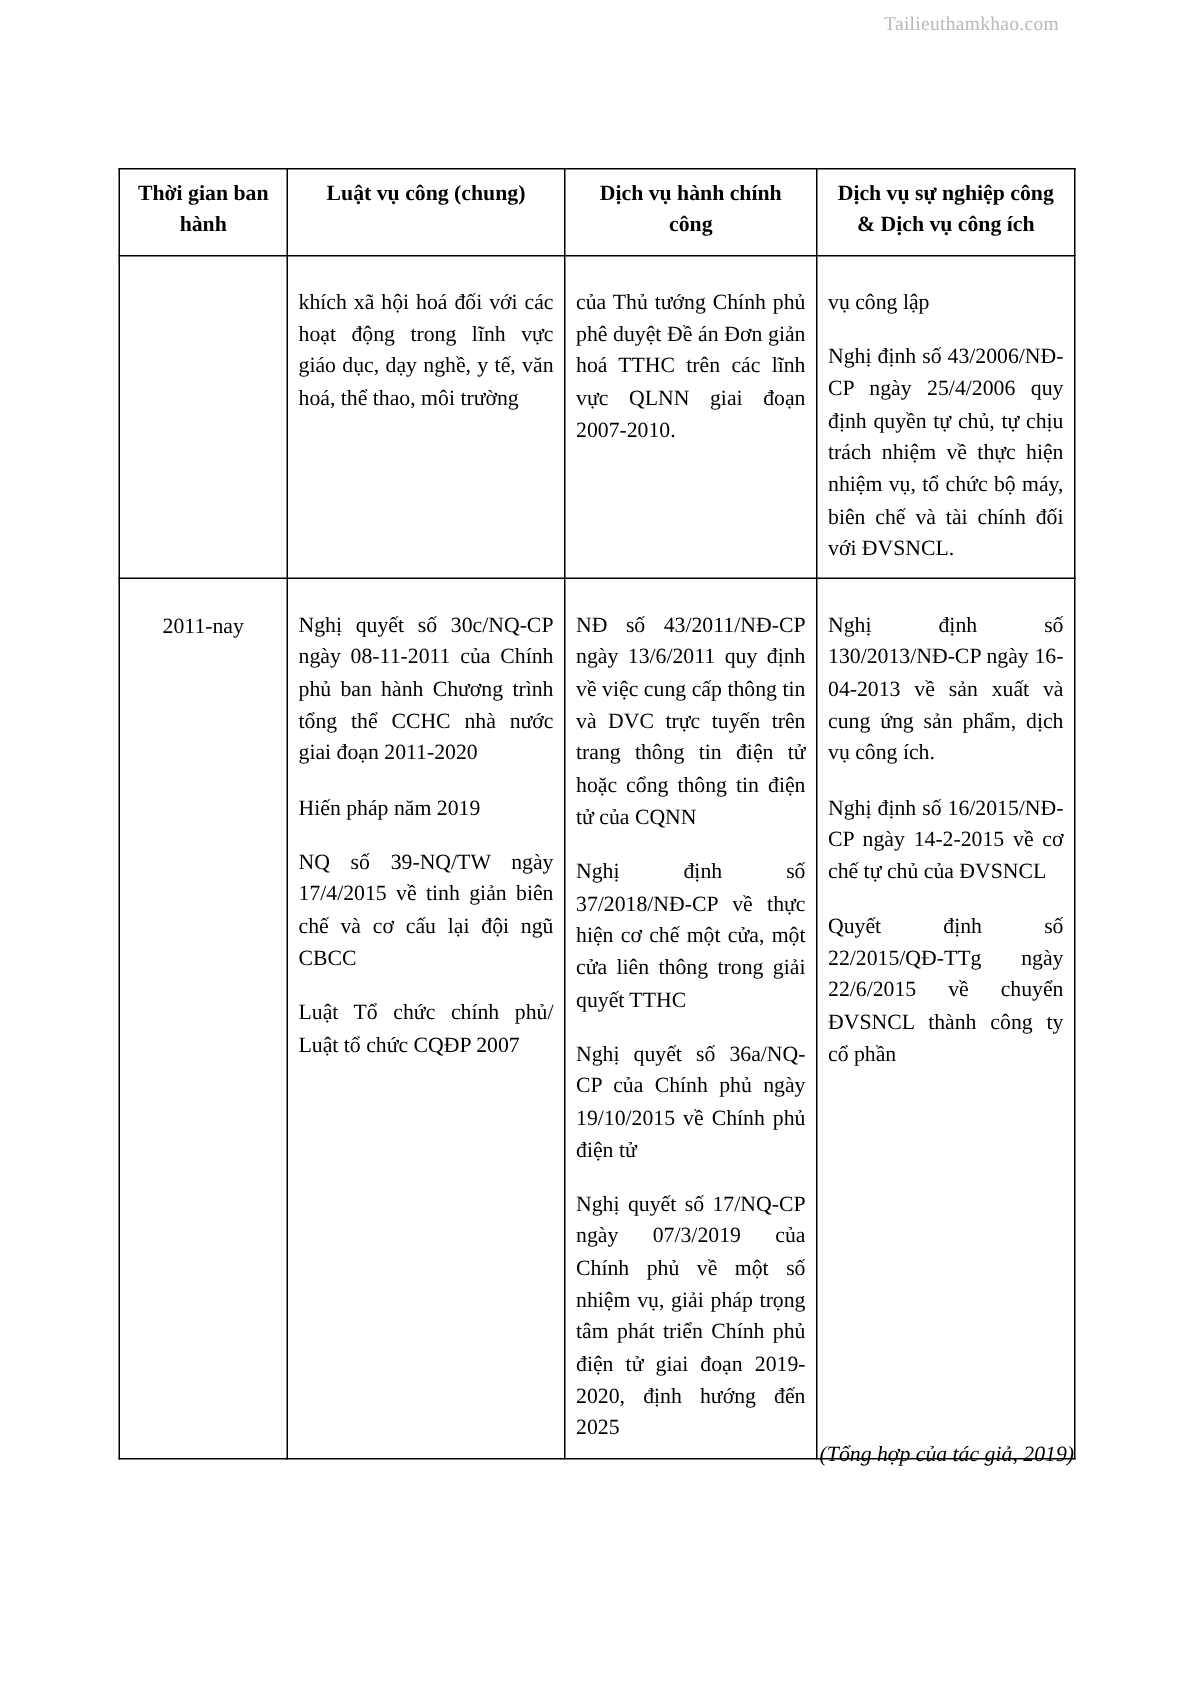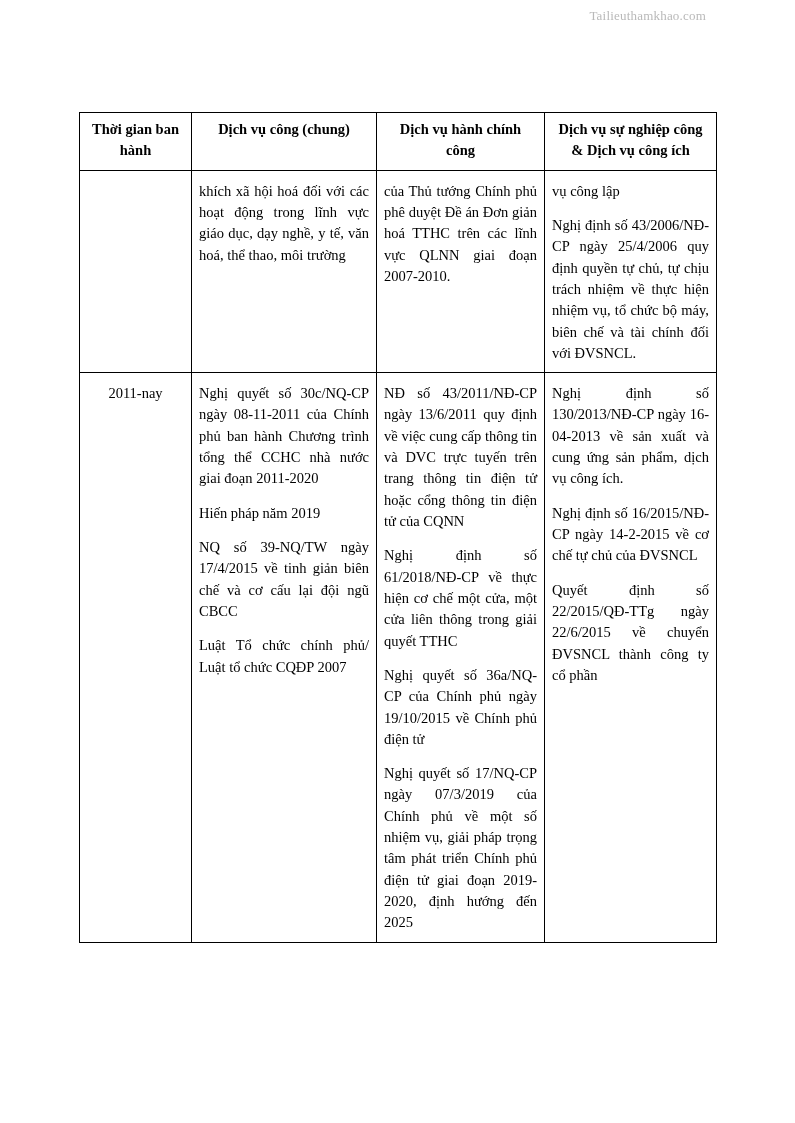--- a/index.html
+++ b/index.html
@@ -56,35 +56,35 @@
     padding: 9px 6px 11px 6px;
     font-size: 14.5px;
     line-height: 1.35;
   }
   col.c1 { width: 112px; }
   col.c2 { width: 185px; }
   col.c3 { width: 168px; }
   col.c4 { width: 172px; }
 
   td.justify p {
-    margin: 4px 0 13px 0;
+    margin: 15px 0 13px 0;
     text-align: justify;
     text-justify: inter-word;
     hyphens: none;
   }
   td.justify p:last-child {
     margin-bottom: 0;
   }
   td.period {
     text-align: center;
     vertical-align: middle;
     font-size: 14.5px;
   }
   td.period p {
-    margin: 4px;
+    margin: 16px;
   }
   .caption {
     position: absolute;
     top: 962px;
     left: 79px;
     width: 637px;
     text-align: right;
     font-style: italic;
     font-size: 14.5px;
   }
@@ -100,21 +100,21 @@
     <table class="doc-table">
       <colgroup>
         <col class="c1">
           <col class="c2">
           <col class="c3">
           <col class="c4">
       </colgroup>
       <thead>
         <tr>
           <th>Thời gian ban hành</th>
-          <th>Dịch vụ công (chung)</th>
+          <th>Luật vụ công (chung)</th>
           <th>Dịch vụ hành chính công</th>
           <th>Dịch vụ sự nghiệp công &amp; Dịch vụ công ích</th>
         </tr>
       </thead>
       <tbody>
         <tr>
           <td class="period">
             <p></p>
           </td>
           <td class="justify">
@@ -133,28 +133,29 @@
             <p>2011-nay</p>
           </td>
           <td class="justify">
             <p>Nghị quyết số 30c/NQ-CP ngày 08-11-2011 của Chính phủ ban hành Chương trình tổng thể CCHC nhà nước giai đoạn 2011-2020</p>
             <p>Hiến pháp năm 2019</p>
             <p>NQ số 39-NQ/TW ngày 17/4/2015 về tinh giản biên chế và cơ cấu lại đội ngũ CBCC</p>
             <p>Luật Tổ chức chính phủ/ Luật tổ chức CQĐP 2007</p>
           </td>
           <td class="justify">
             <p>NĐ số 43/2011/NĐ-CP ngày 13/6/2011 quy định về việc cung cấp thông tin và DVC trực tuyến trên trang thông tin điện tử hoặc cổng thông tin điện tử của CQNN</p>
-            <p>Nghị định số 61/2018/NĐ-CP về thực hiện cơ chế một cửa, một cửa liên thông trong giải quyết TTHC</p>
+            <p>Nghị định số 37/2018/NĐ-CP về thực hiện cơ chế một cửa, một cửa liên thông trong giải quyết TTHC</p>
             <p>Nghị quyết số 36a/NQ-CP của Chính phủ ngày 19/10/2015 về Chính phủ điện tử</p>
             <p>Nghị quyết số 17/NQ-CP ngày 07/3/2019 của Chính phủ về một số nhiệm vụ, giải pháp trọng tâm phát triển Chính phủ điện tử giai đoạn 2019-2020, định hướng đến 2025</p>
           </td>
           <td class="justify">
             <p>Nghị định số 130/2013/NĐ-CP ngày 16-04-2013 về sản xuất và cung ứng sản phẩm, dịch vụ công ích.</p>
             <p>Nghị định số 16/2015/NĐ-CP ngày 14-2-2015 về cơ chế tự chủ của ĐVSNCL</p>
             <p>Quyết định số 22/2015/QĐ-TTg ngày 22/6/2015 về chuyển ĐVSNCL thành công ty cổ phần</p>
           </td>
         </tr>
       </tbody>
     </table>
   </div>
 
+  <div class="caption">(Tổng hợp của tác giả, 2019)</div>
 
 </div>
 
 </body></html>

